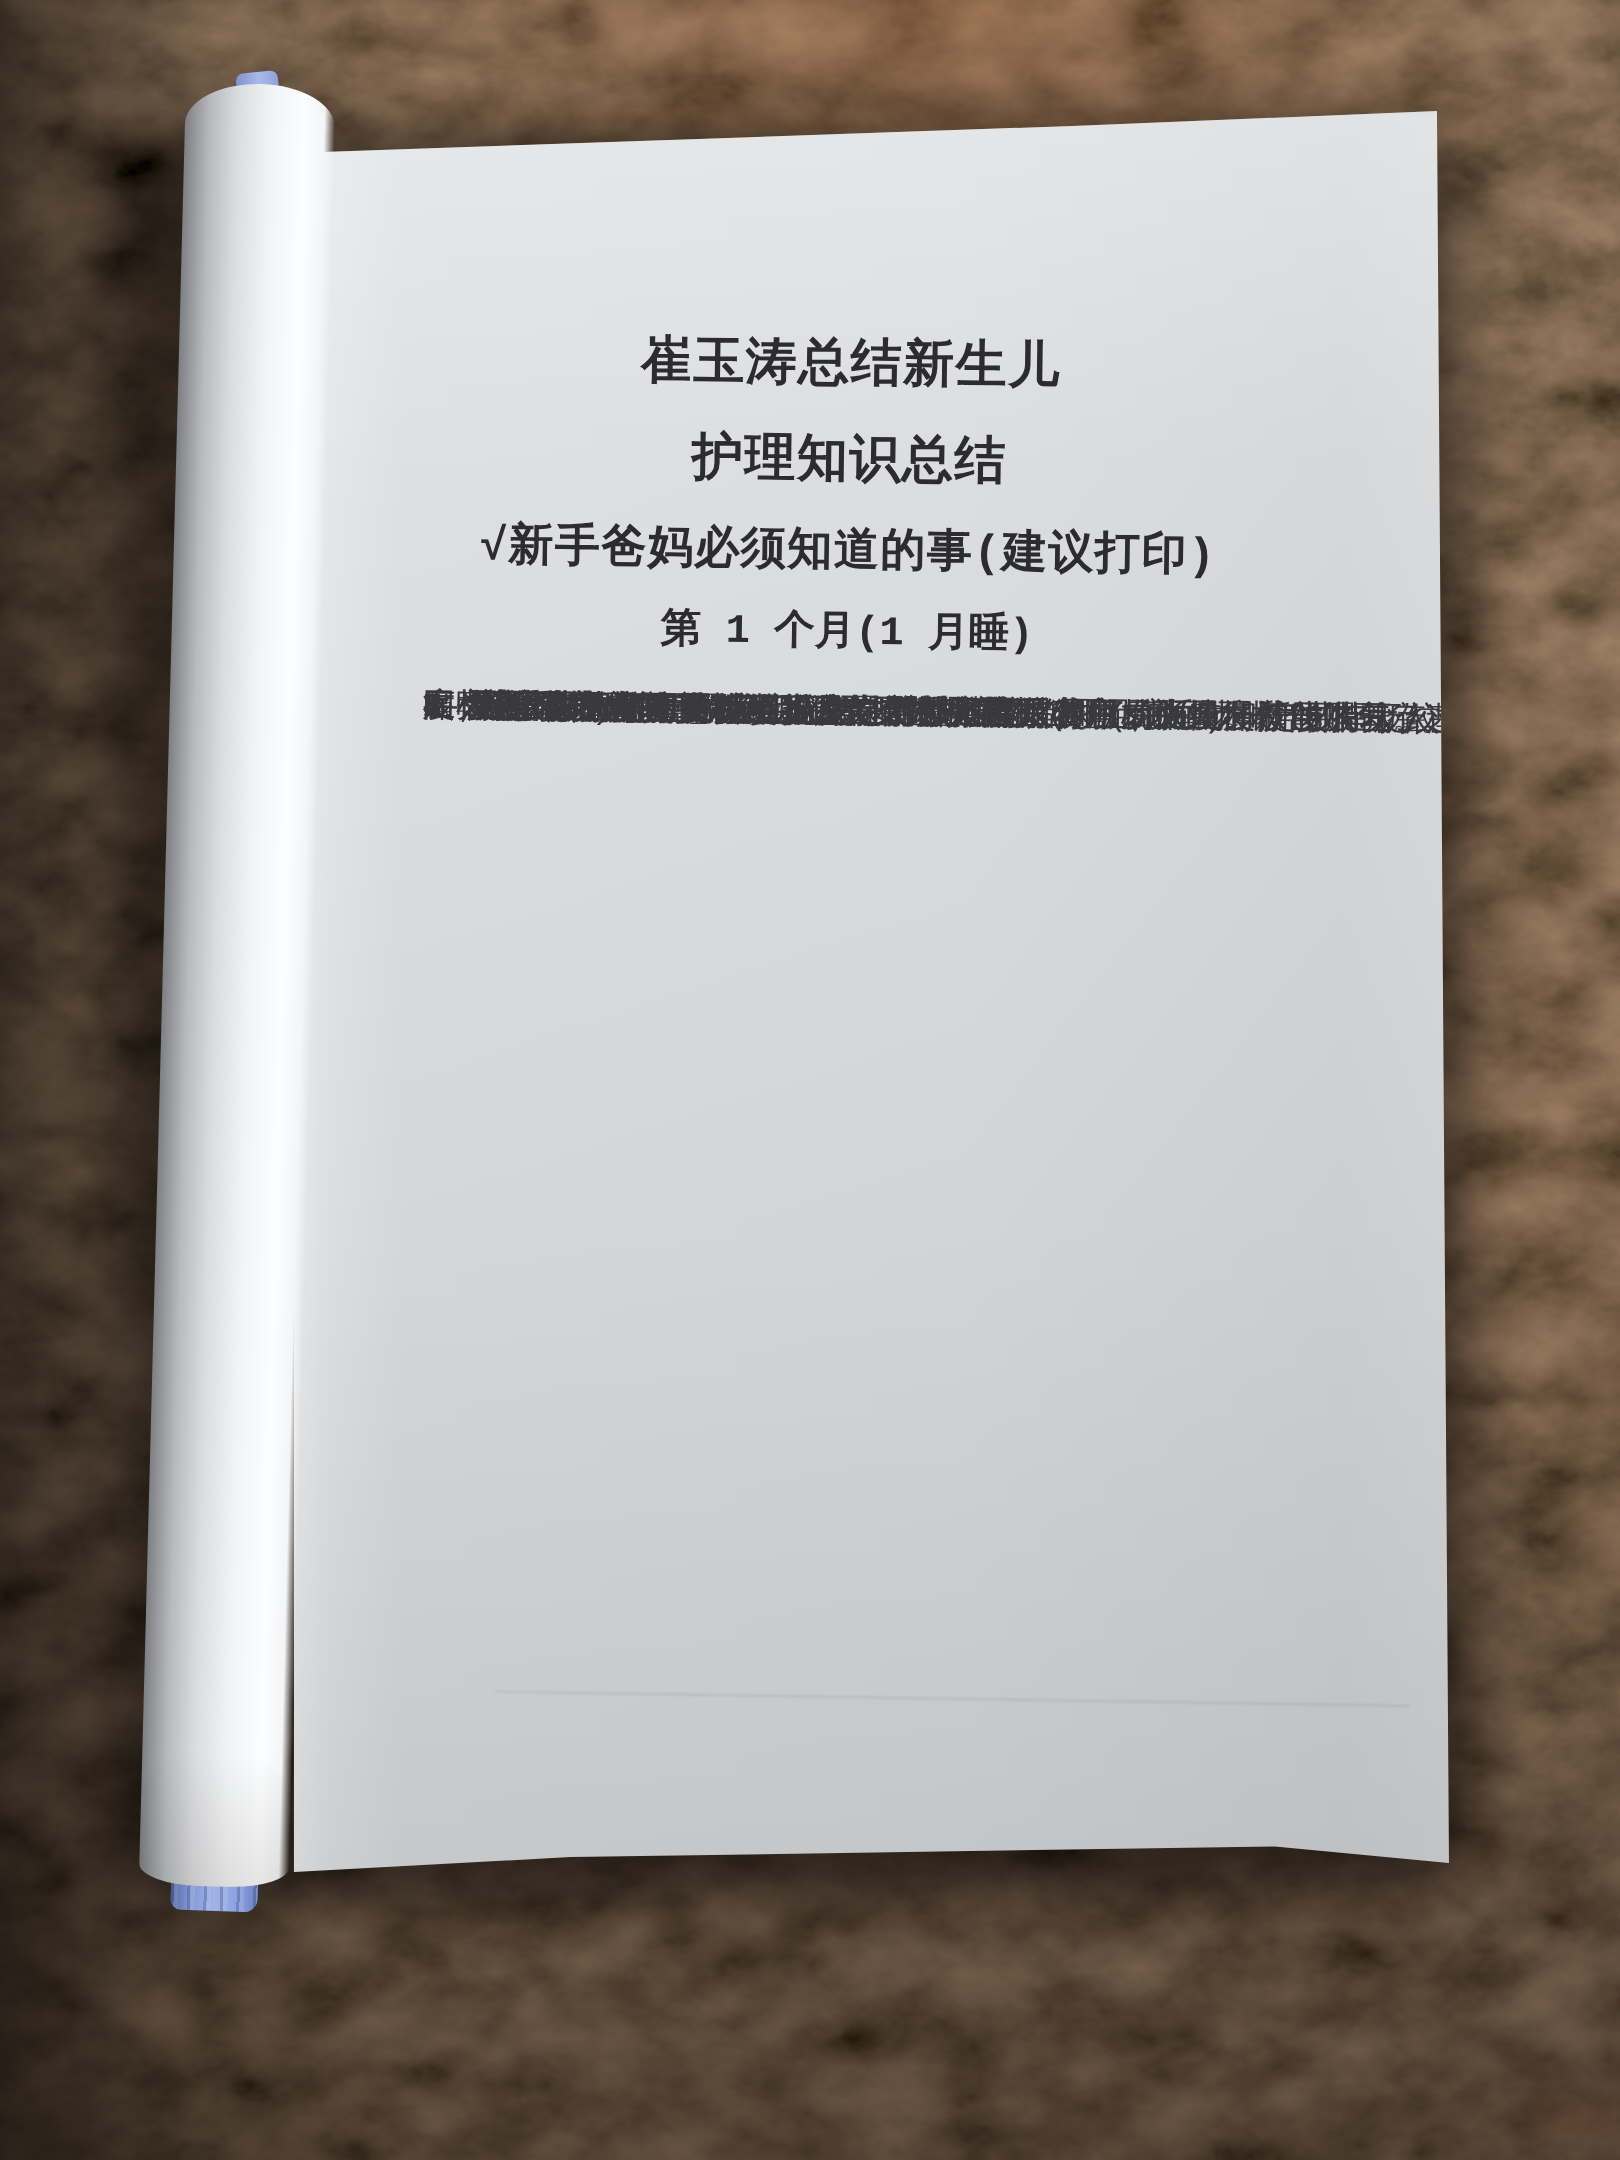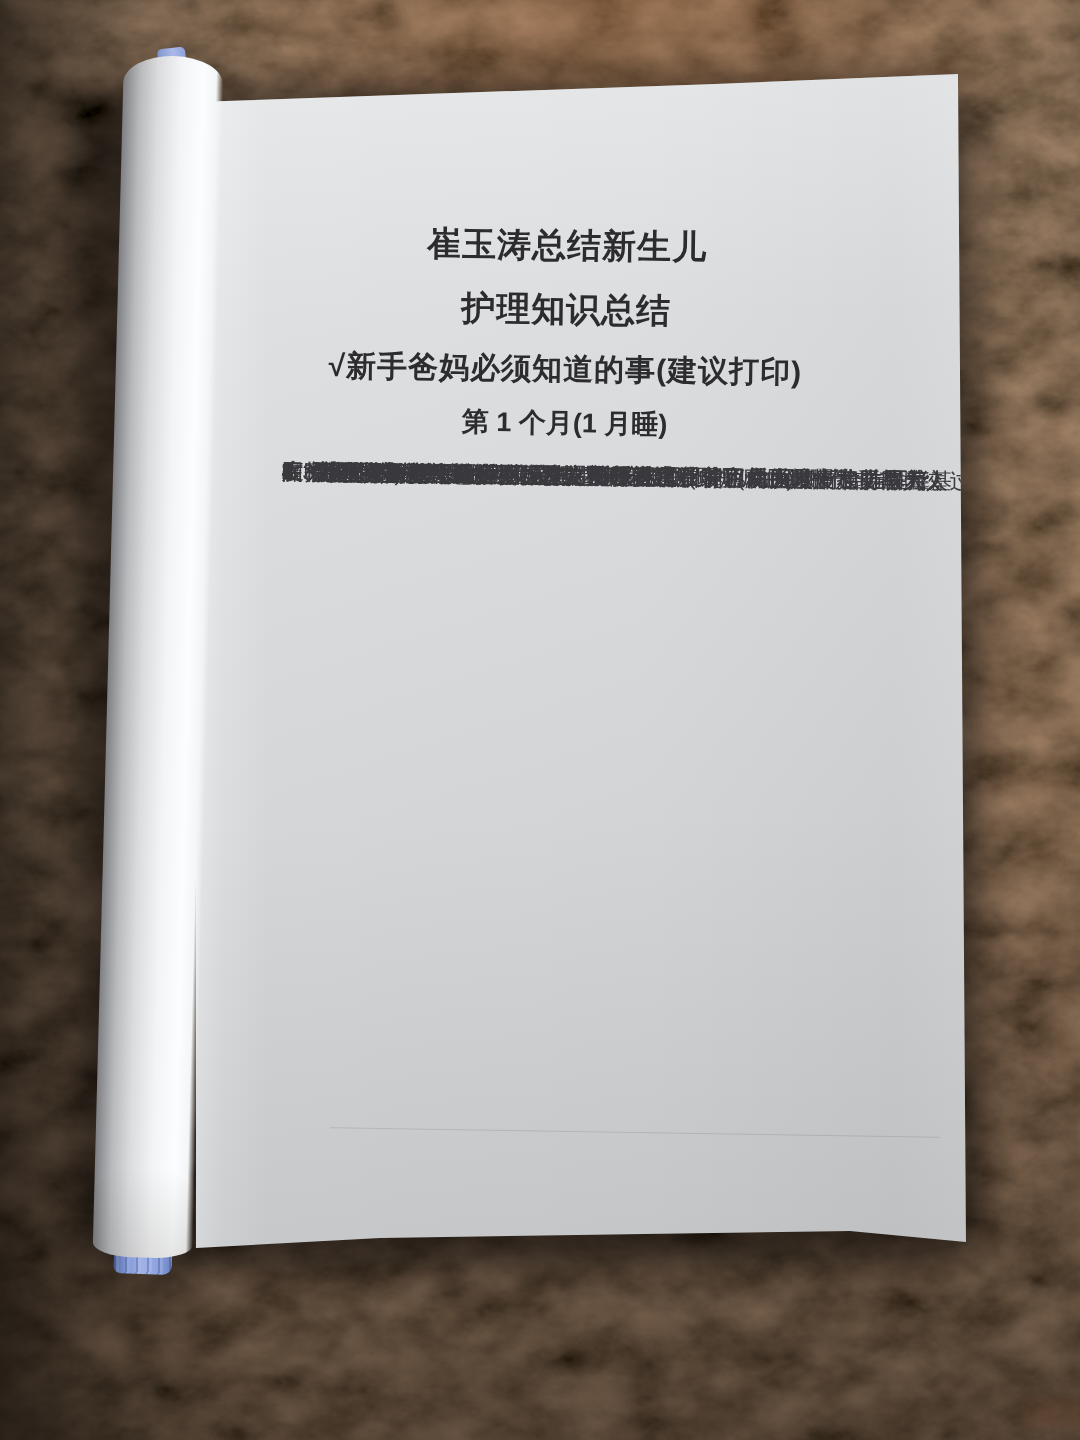--- a/index.html
+++ b/index.html
@@ -1,18 +1,18 @@
 <!DOCTYPE html>
 <html><head>
 <meta charset="utf-8">
 <style>
   html,body{margin:0;padding:0;background:#120a06;}
   .scene{
     position:relative;width:1080px;height:1440px;overflow:hidden;
-    font-family:Liberation Sans, sans-serif;background:#1b0e07;
+    font-family:Liberation Mono, monospace;background:#1b0e07;
   }
   .scene *{position:absolute;box-sizing:border-box;}
 
   
   .carpet{left:0;top:0;width:1080px;height:1440px;}
   .carpet-light{
     left:0;top:0;width:1080px;height:1440px;
     background:
       radial-gradient(620px 320px at 58% 0%, rgba(158,100,58,0.38), rgba(0,0,0,0) 72%),
       radial-gradient(900px 800px at 96% 55%, rgba(120,76,46,0.12), rgba(0,0,0,0) 70%),

